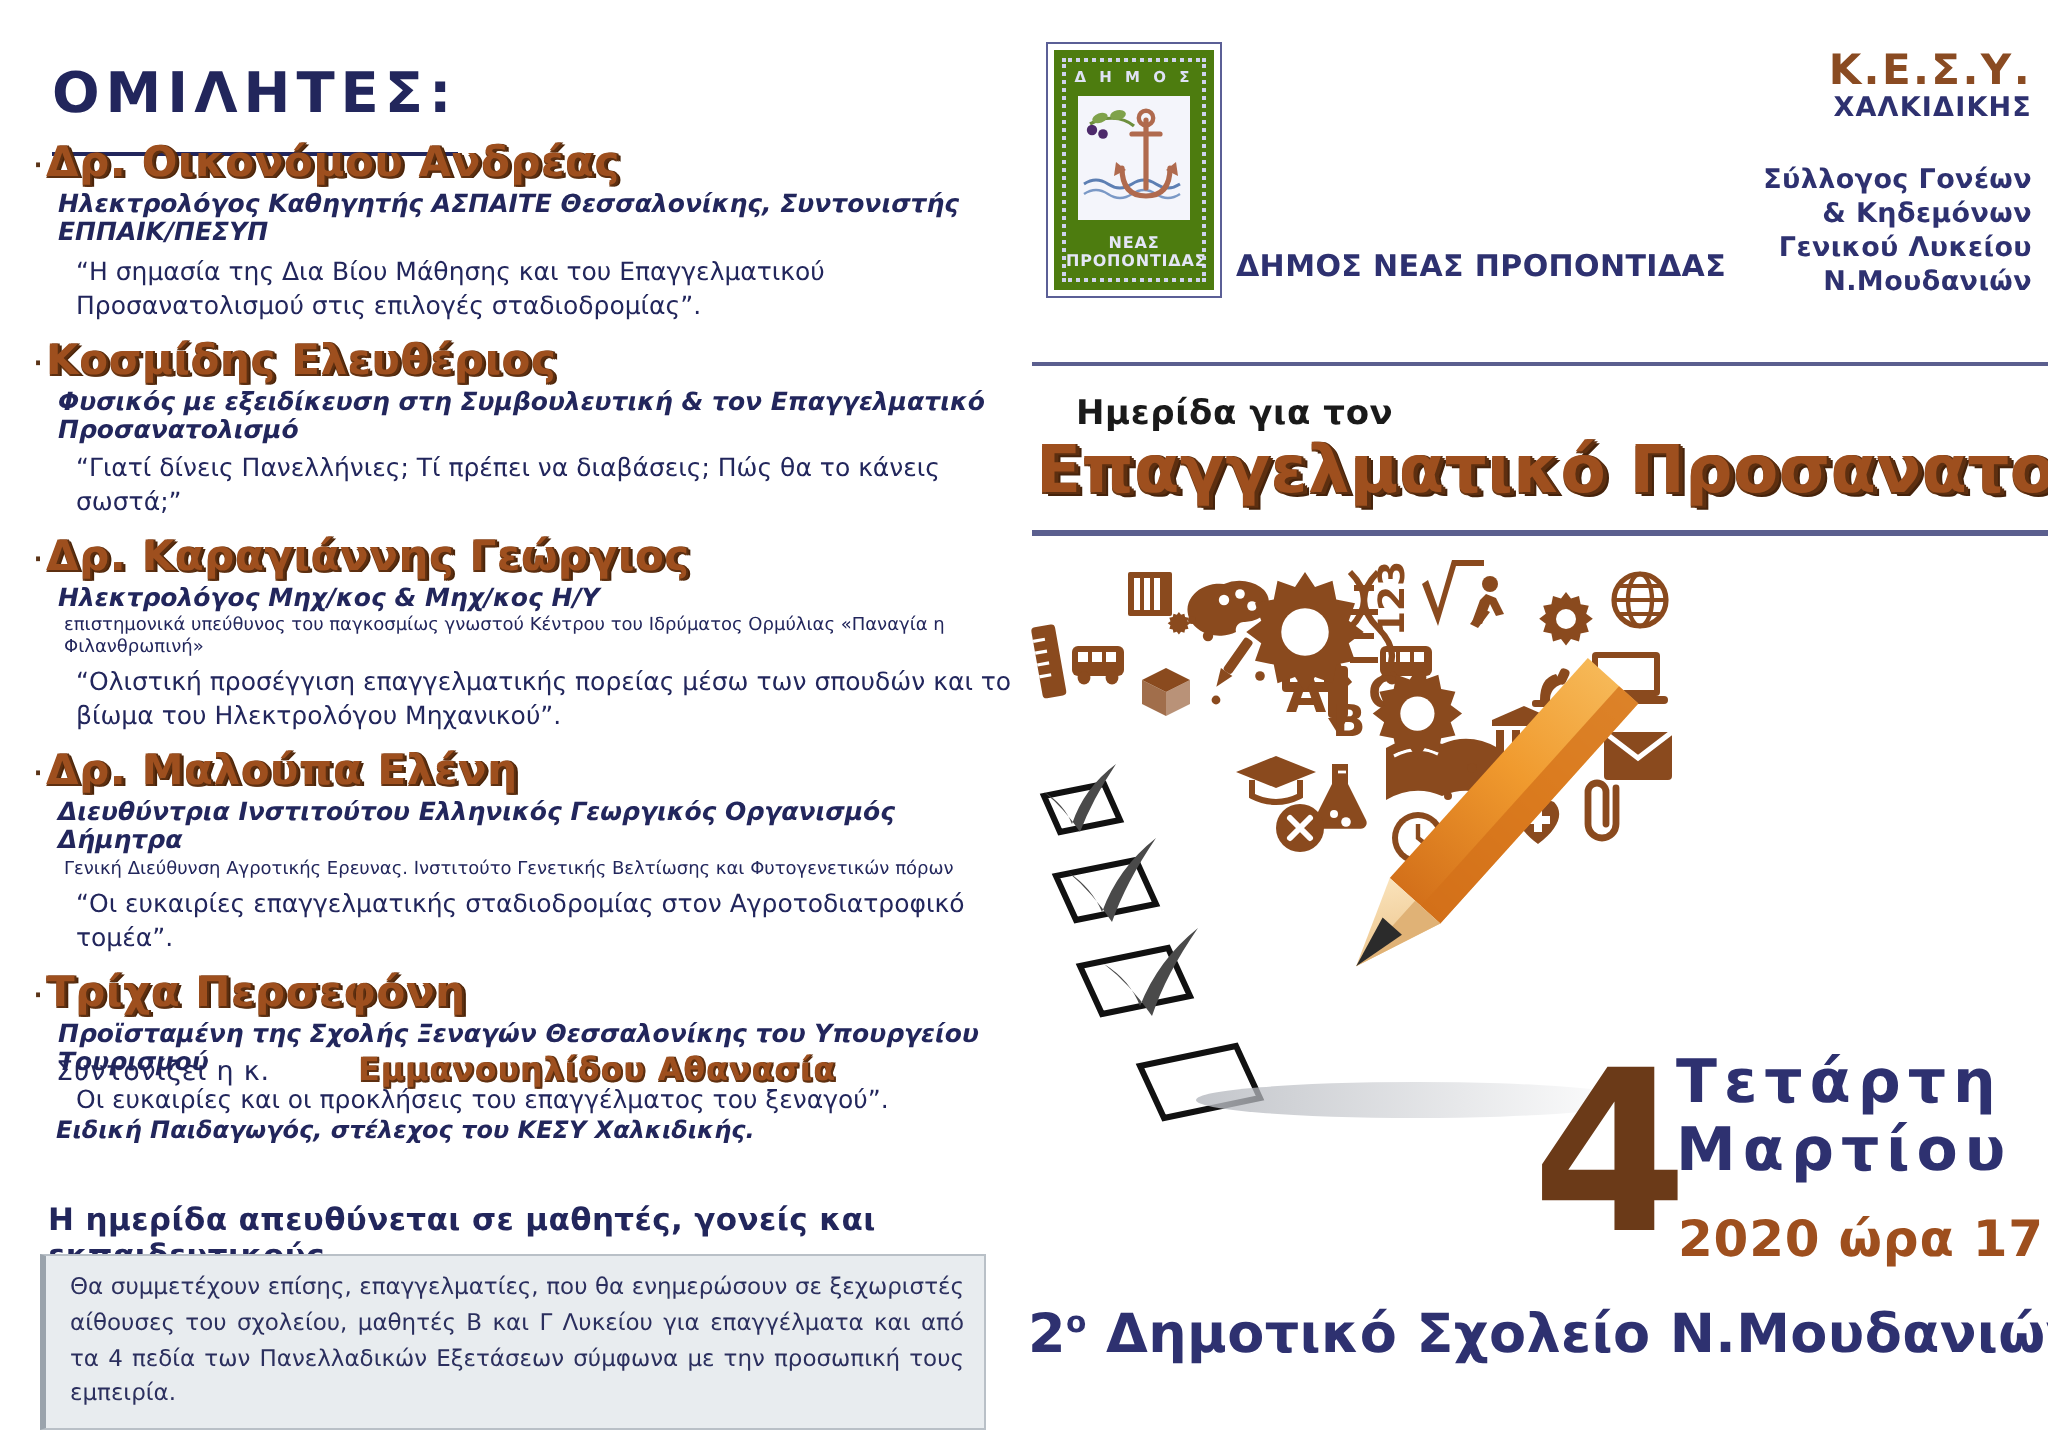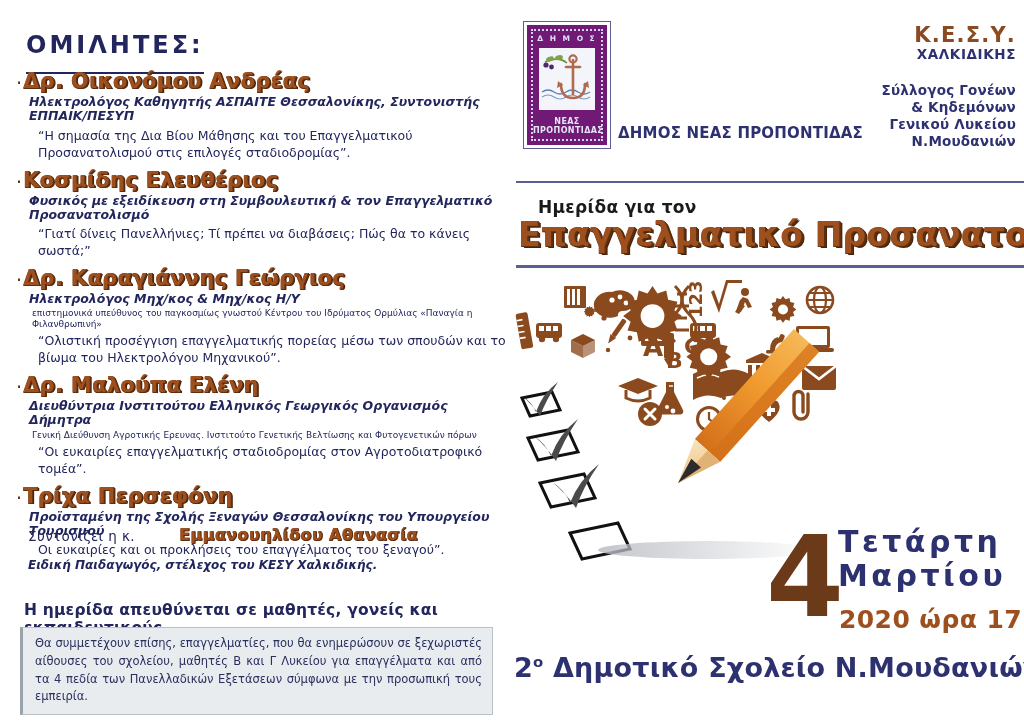--- a/index.html
+++ b/index.html
@@ -27,21 +27,21 @@
     position: absolute;
     left: 0;
     top: 0;
     width: 508px;
     height: 725px;
   }
   .speakers-heading {
     position: absolute;
     left: 26px;
     top: 33px;
-    font-size: 24px;
+    font-size: 28px;
     font-weight: bold;
     letter-spacing: 3px;
     color: #22265c;
     border-bottom: 2px solid #22265c;
     padding-bottom: 15px;
     line-height: 1;
   }
 
   .speaker-list {
     position: absolute;
@@ -180,21 +180,21 @@
     height: 168px;
   }
 
   
   .crest {
     position: absolute;
     left: 16px;
     top: 22px;
     width: 86px;
     height: 126px;
-    background: #701a75;
+    background: #4d7c0f;
     border: 3px solid #ffffff;
     box-shadow: 0 0 0 1px #5b5f96;
     box-sizing: border-box;
     padding: 4px;
   }
   .crest-inner {
     position: relative;
     width: 100%;
     height: 100%;
     border: 2px dotted #cfd3ee;

